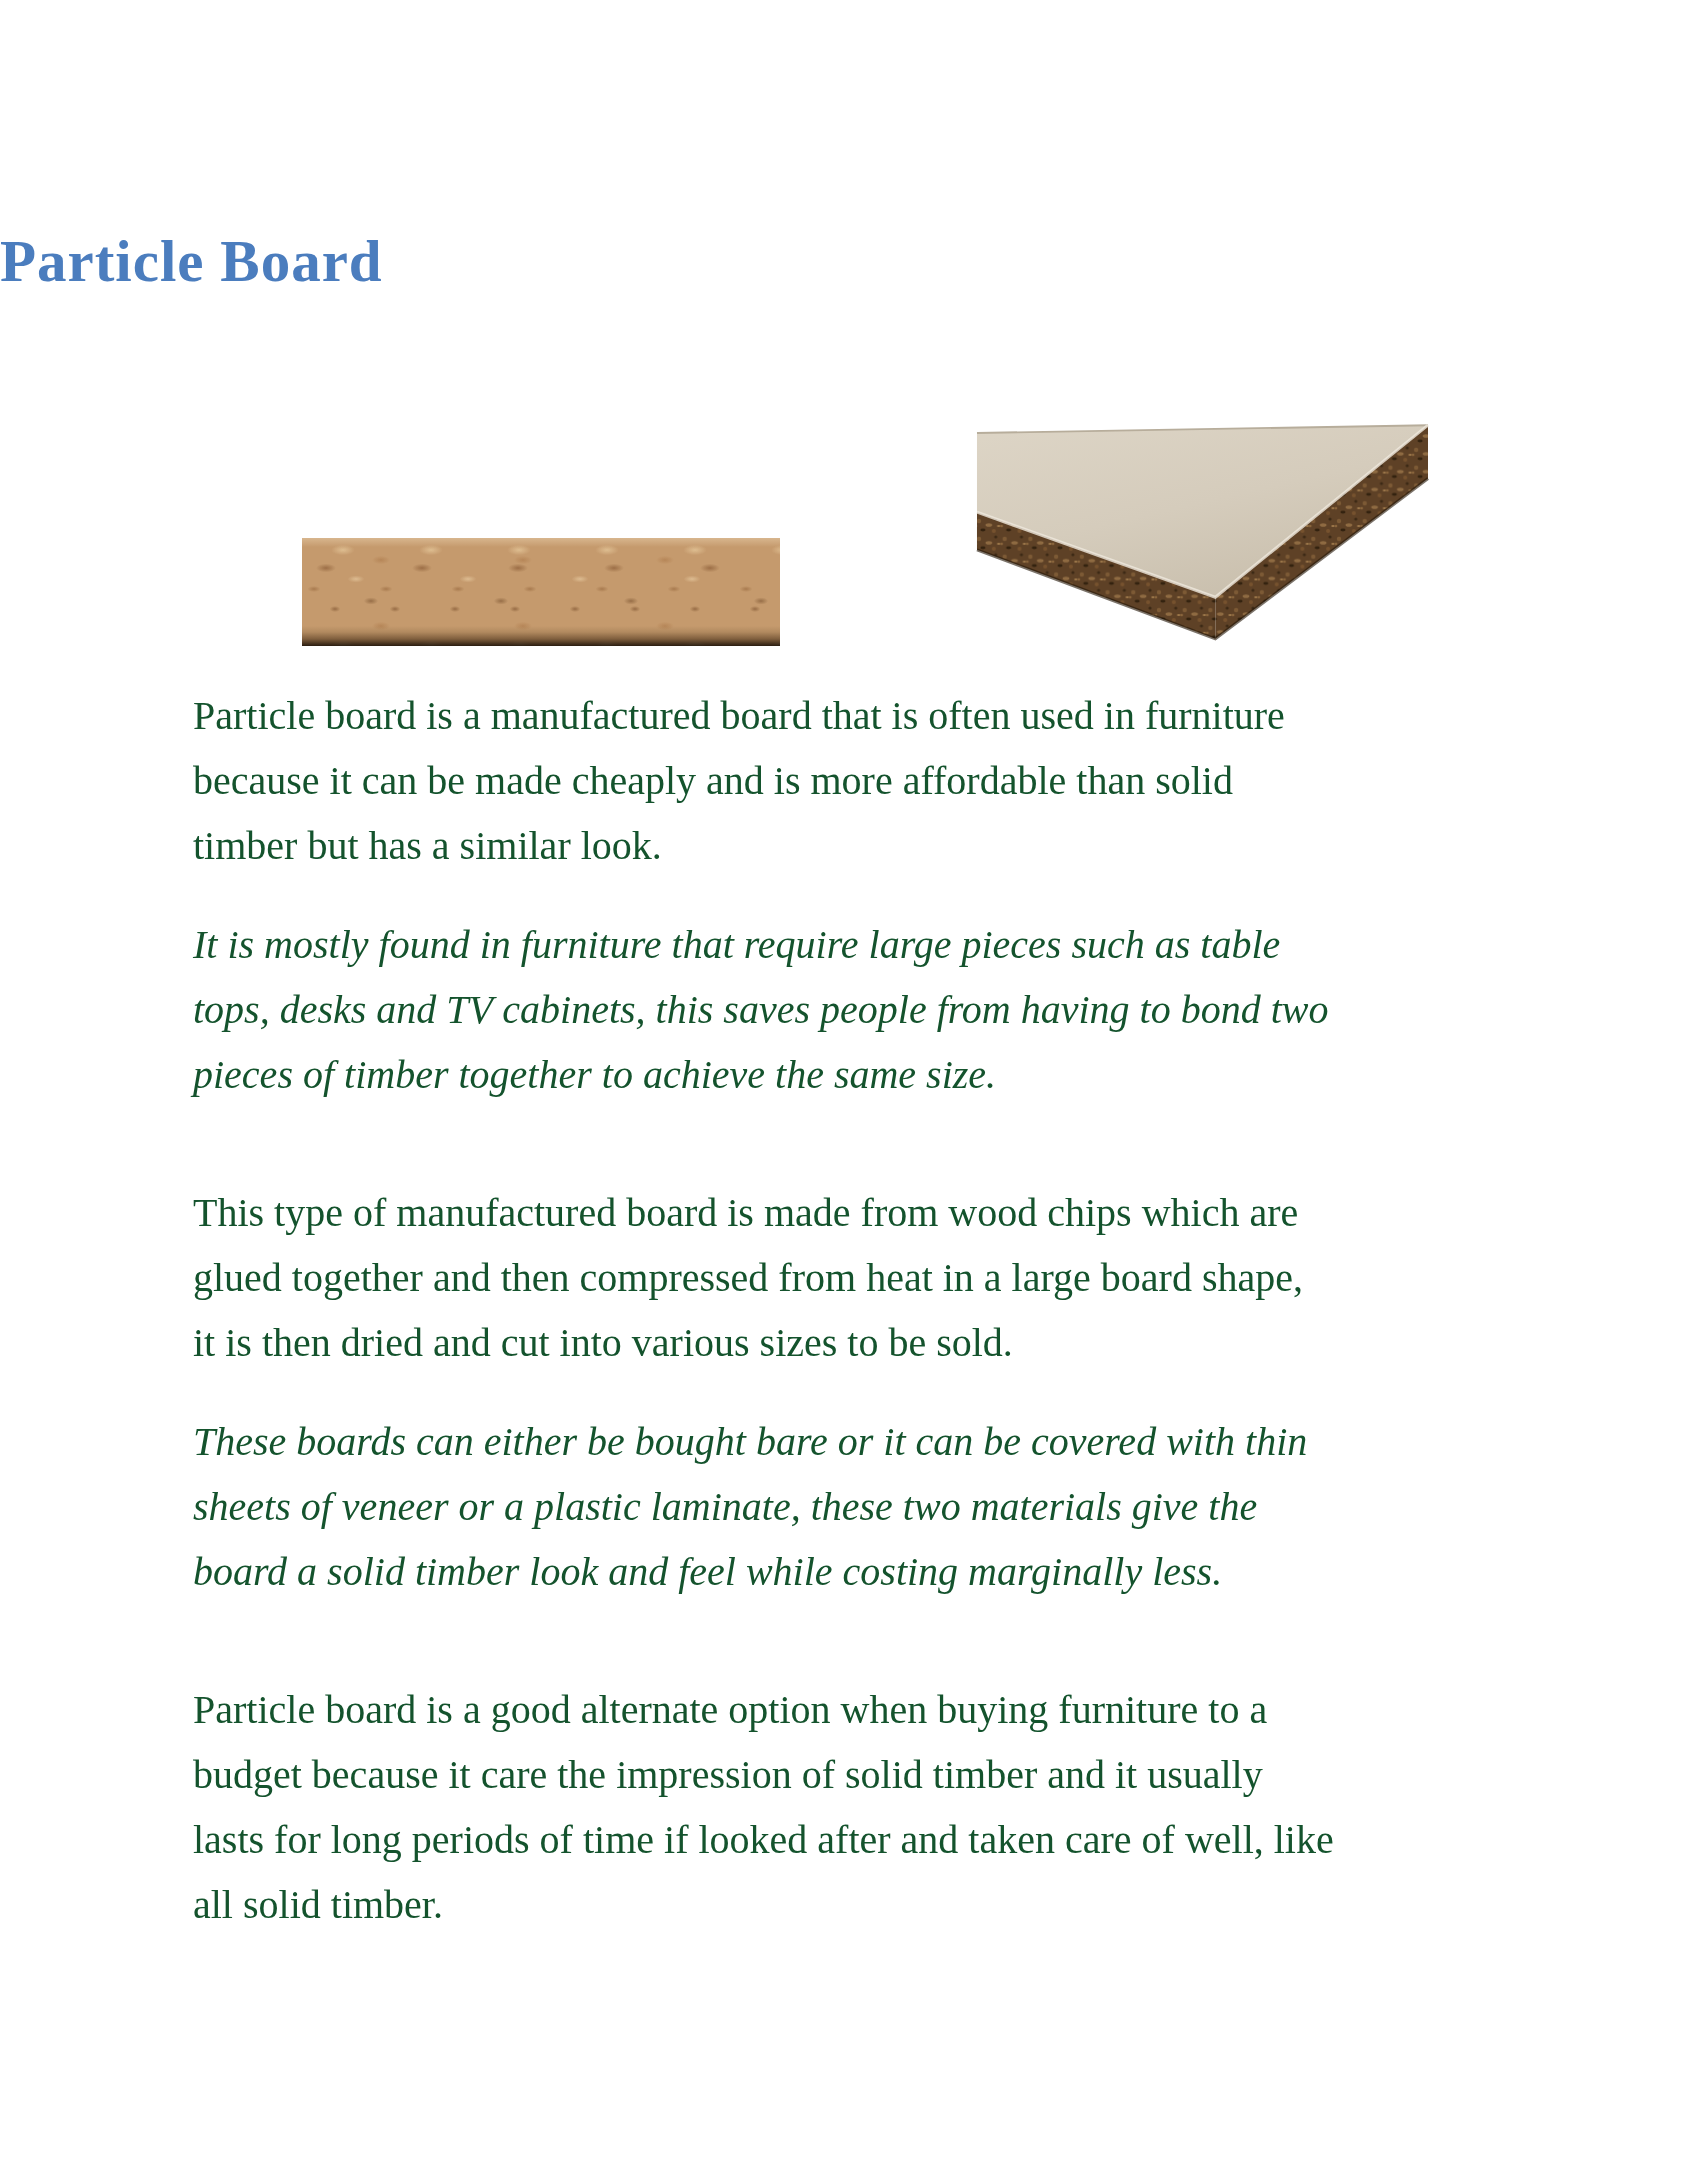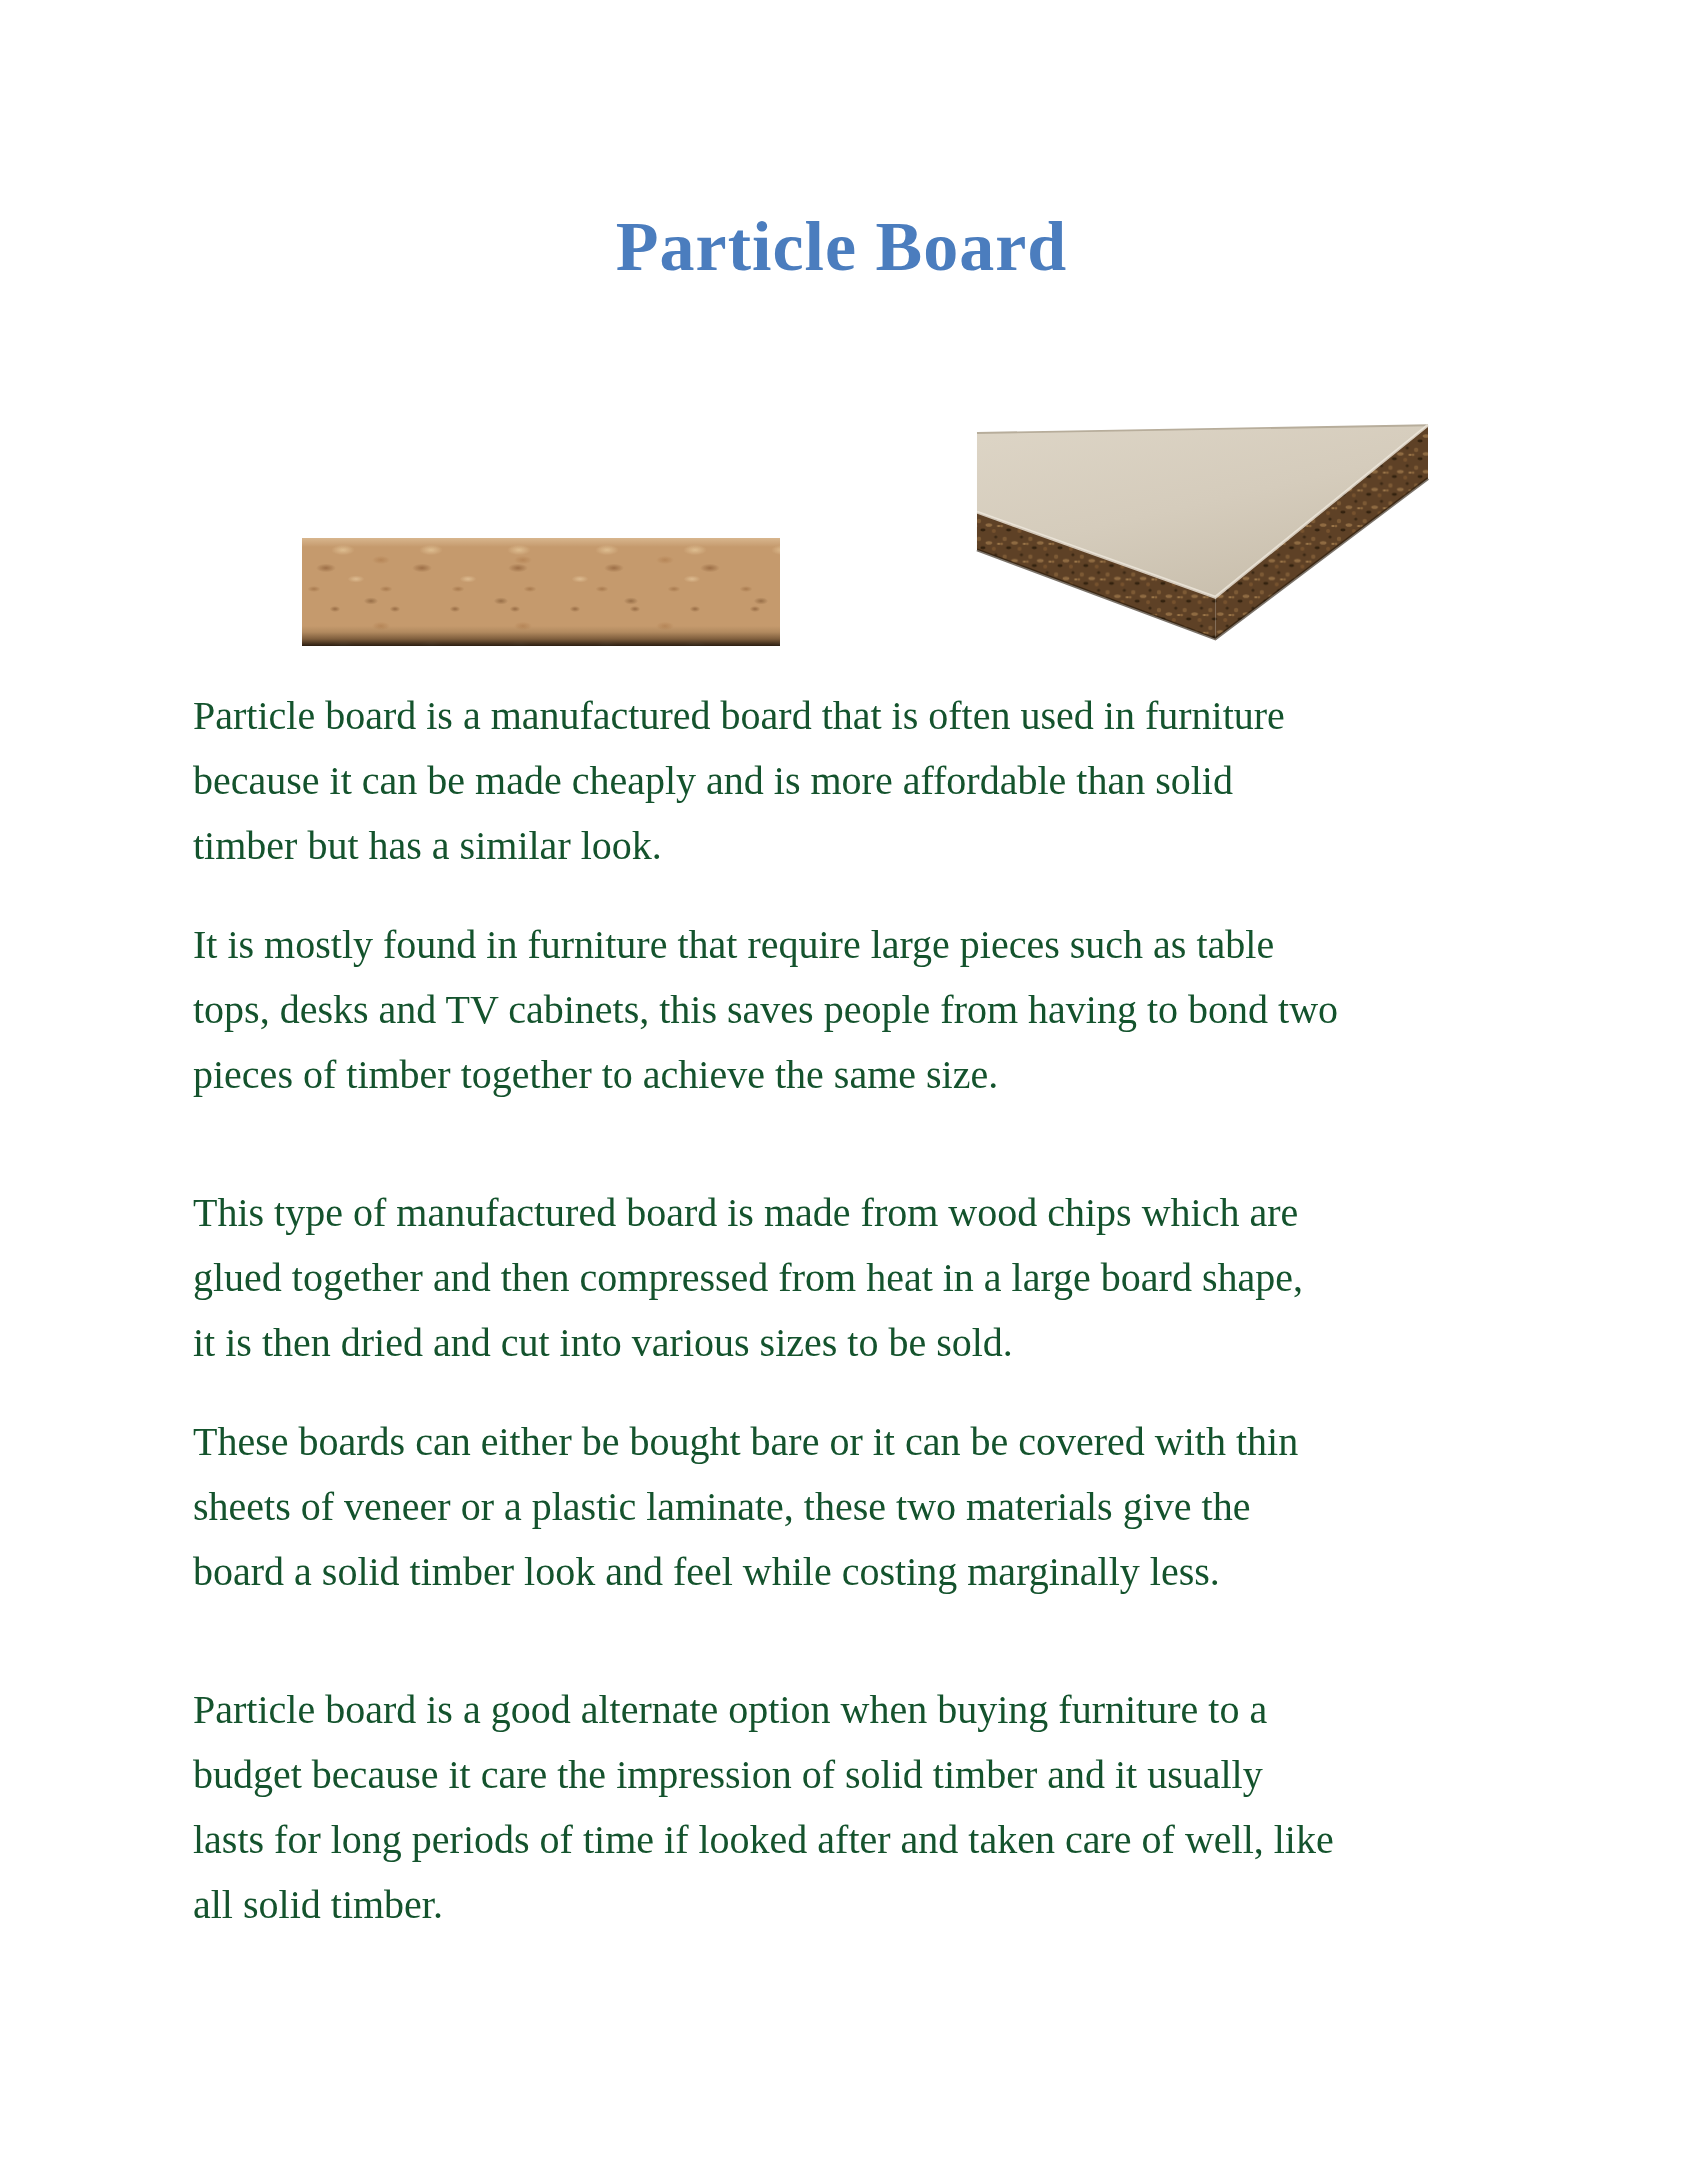--- a/index.html
+++ b/index.html
@@ -6,24 +6,24 @@
   .page{
     position:relative;
     width:1683px;height:2178px;
     background:#ffffff;
     margin:0 auto;
     overflow:hidden;
     font-family:"Liberation Serif","DejaVu Serif",serif;
   }
   .doc-title{
     position:absolute;
-    top:212px;left:0;right:0;
+    top:232px;left:0;right:0;
     margin:0;
-    text-align:center;
-    font-size:70px;
+    text-align:left;
+    font-size:59px;
     line-height:1;
     font-weight:bold;
     letter-spacing:1px;
     color:#4b7dbe;
   }
   
   .img-strip{
     position:absolute;
     left:302px;top:538px;
     width:478px;height:108px;
@@ -63,21 +63,21 @@
     font-size:40px;
     color:#14532d;
   }
   .para{margin:0;}
   .para .ln{
     display:block;
     line-height:65px;
     white-space:nowrap;
   }
   .mb-std{margin-bottom:34px;}
-  .mb-big{margin-bottom:73px;}
+  .mb-big{margin-bottom:73px;font-style:italic;}
 </style>
 </head>
 <body>
 
 <div class="page">
 
   <h1 class="doc-title">Particle Board</h1>
 
   <div class="img-strip"></div>
 

